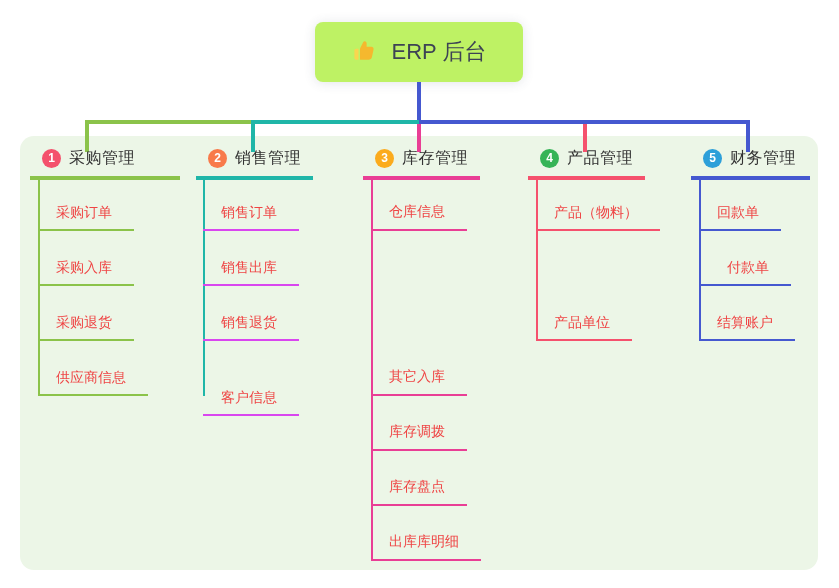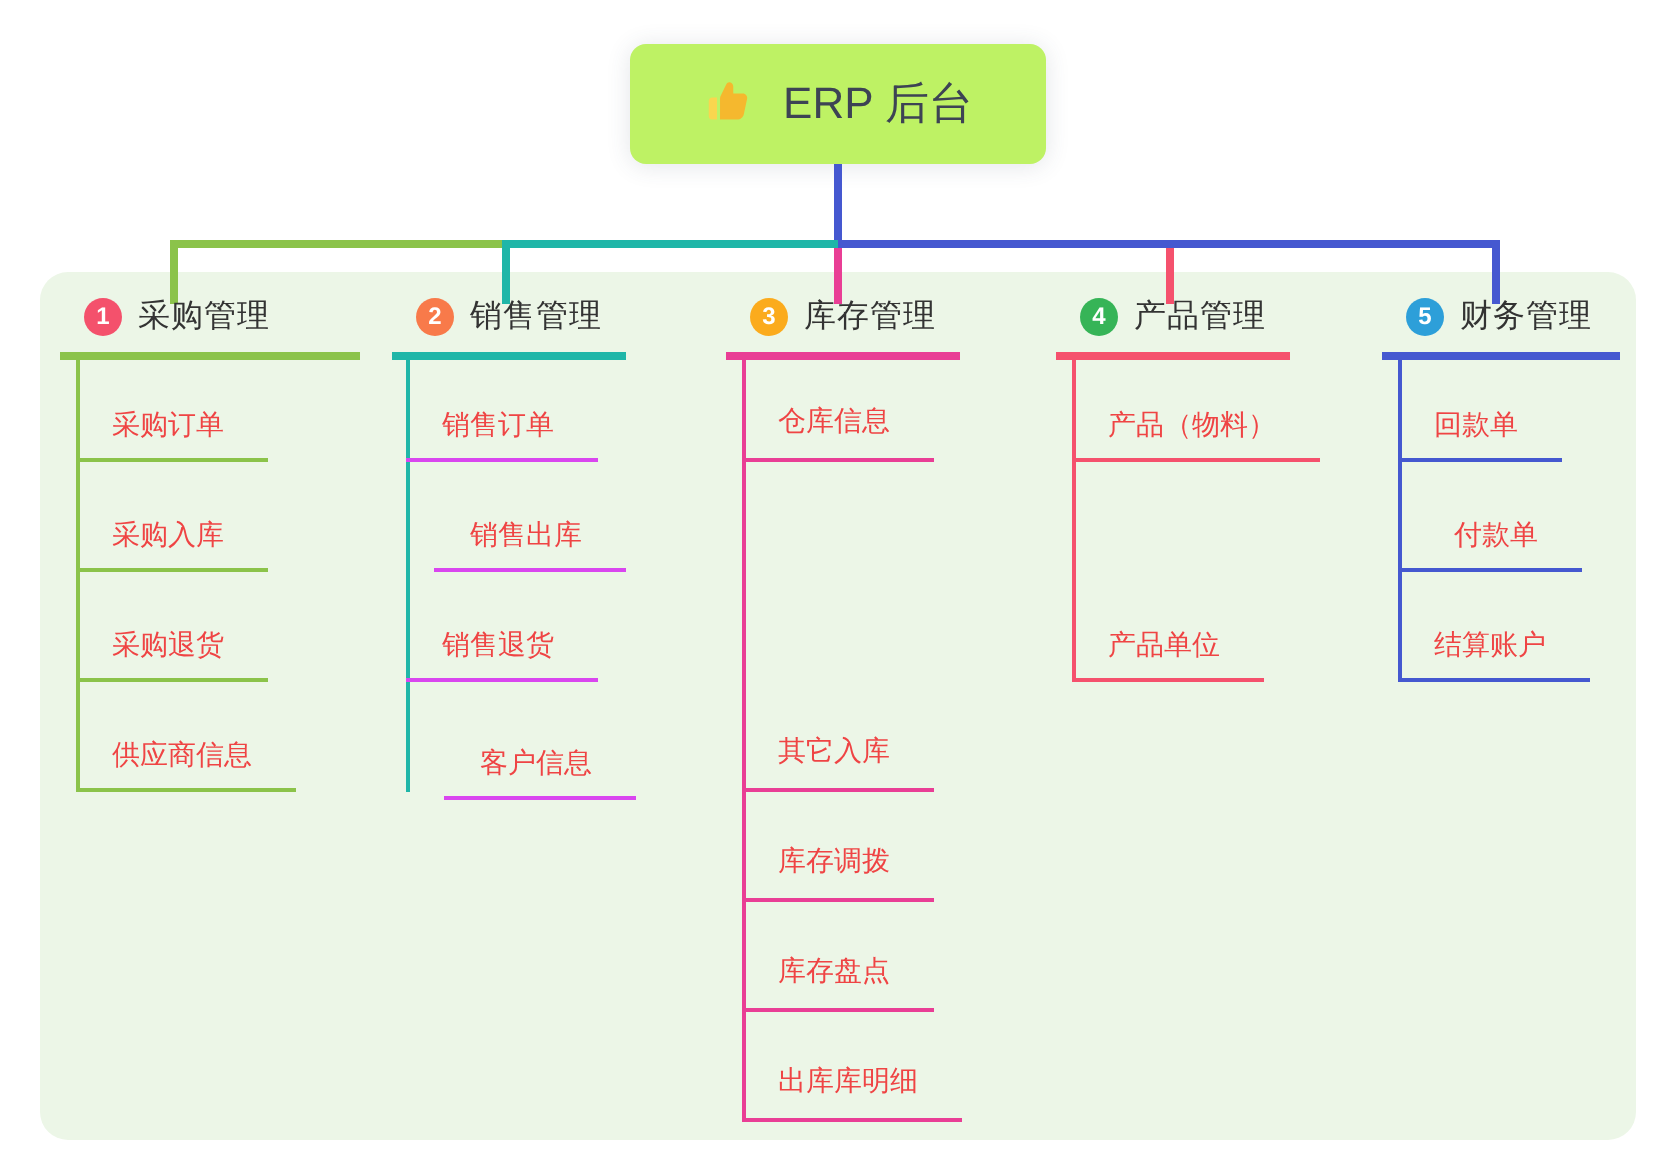--- a/index.html
+++ b/index.html
@@ -97,23 +97,23 @@
   <div class="sub-item si-b1" style="left:38px;top:258px;">采购入库</div>
   <div class="sub-item si-b1" style="left:38px;top:313px;text-align:right;">采购退货</div>
   <div class="sub-item si-b1" style="left:38px;top:368px;">供应商信息</div>
 
   <div class="branch-header ul-b2" style="left:196px;width:117px;">
     <span class="badge bd-b2">2</span>
     <span class="title">销售管理</span>
   </div>
   <div class="sub-vline c-b2" style="left:203px;top:180px;height:216px;"></div>
   <div class="sub-item si-b2" style="left:203px;top:203px;">销售订单</div>
-  <div class="sub-item si-b2" style="left:217px;top:258px;">销售出库</div>
+  <div class="sub-item si-b2" style="left:203px;top:258px;">销售出库</div>
   <div class="sub-item si-b2" style="left:203px;top:313px;">销售退货</div>
-  <div class="sub-item si-b2" style="left:203px;top:372px;margin-left:19px;">客户信息</div>
+  <div class="sub-item si-b2" style="left:203px;top:388px;">客户信息</div>
 
   <div class="branch-header ul-b3" style="left:363px;width:117px;">
     <span class="badge bd-b3">3</span>
     <span class="title">库存管理</span>
   </div>
   <div class="sub-vline c-b3" style="left:371px;top:180px;height:381px;"></div>
   <div class="sub-item si-b3" style="left:371px;top:203px;">仓库信息</div>
   <div class="sub-item si-b3" style="left:371px;top:368px;">其它入库</div>
   <div class="sub-item si-b3" style="left:371px;top:423px;">库存调拨</div>
   <div class="sub-item si-b3" style="left:371px;top:478px;">库存盘点</div>

